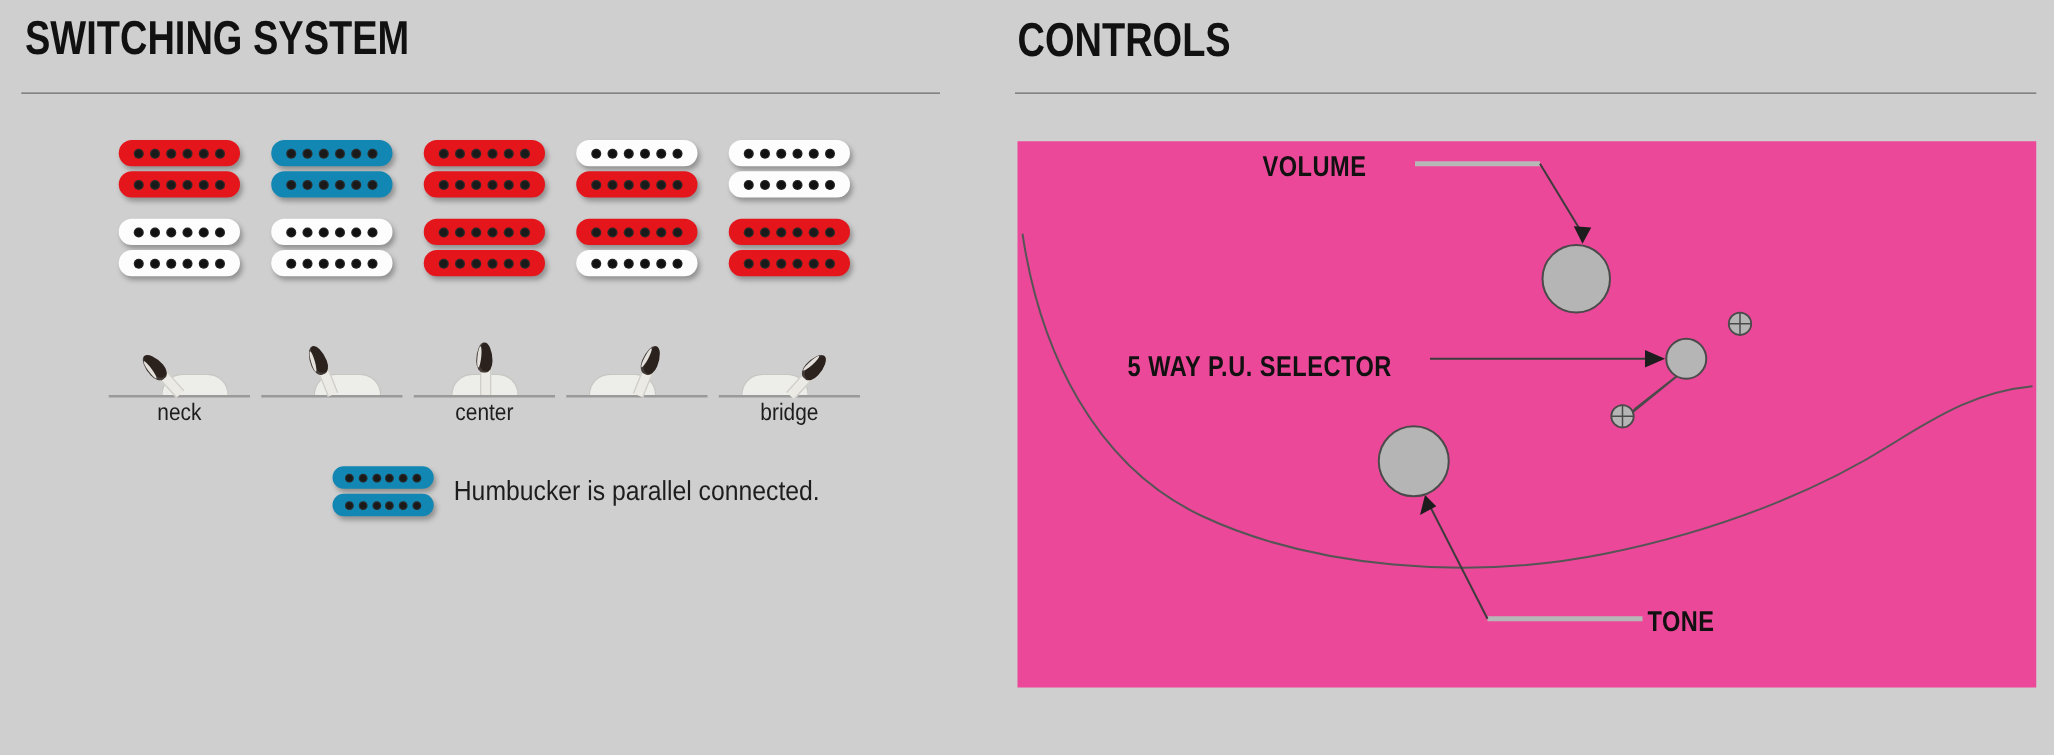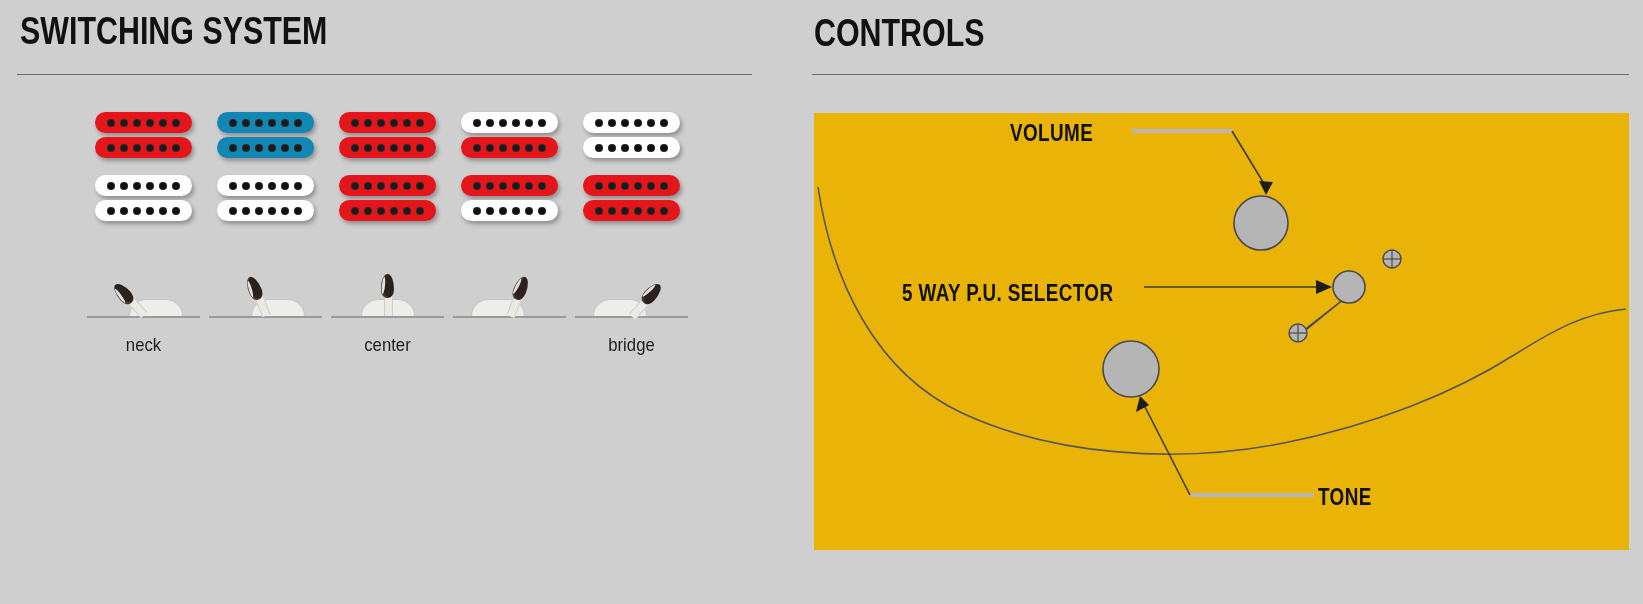--- a/index.html
+++ b/index.html
@@ -90,21 +90,21 @@
     background:#2b211d;
     border-radius:50% 50% 42% 42% / 62% 62% 38% 38%;
     box-shadow:inset 2px -1px 0 rgba(255,255,255,0.12);
   }
   .lever .tip::after{
     content:"";position:absolute;left:1px;top:3px;
     width:3px;height:17px;background:#f3f1ec;
     border-radius:50%;transform:rotate(6deg);opacity:.92;
   }
 
-  .pos-labels{position:absolute;left:95px;top:334px;display:flex;gap:25px;}
+  .pos-labels{position:absolute;left:95px;top:320px;display:flex;gap:25px;}
   .pos-label{
     width:97px;text-align:center;
     font-size:19px;color:#1d1d1d;
     transform:scaleX(0.88);
     font-family:"Liberation Sans", sans-serif;
   }
 
   
   #legend{position:absolute;left:266px;top:373px;display:flex;align-items:center;gap:16px;}
   #legend .humbucker{filter:drop-shadow(2px 3px 2px rgba(0,0,0,0.30));}
@@ -112,21 +112,21 @@
   #legend .pole{width:7px;height:7px;}
   .legend-text{
     font-size:22px;color:#1d1d1d;white-space:nowrap;
     transform:scaleX(0.90);transform-origin:left center;
     font-family:"Liberation Sans", sans-serif;
   }
 
   
   #control-board{
     position:absolute;left:14px;top:113px;
-    width:815px;height:437px;background:#eab308;
+    width:815px;height:437px;background:#ec4899;
   }
   #control-board svg{display:block;width:815px;height:437px;}
 
   .ctrl-label{
     position:absolute;
     font-family:"Liberation Sans", sans-serif;
     font-weight:bold;font-size:23px;color:#111;
     white-space:nowrap;
     transform:scaleX(0.82);
     letter-spacing:0.5px;
@@ -380,20 +380,41 @@
     </div>
 
   <div class="pos-labels">
       <div class="pos-label">neck</div>
       <div class="pos-label"></div>
       <div class="pos-label">center</div>
       <div class="pos-label"></div>
       <div class="pos-label">bridge</div>
     </div>
 
+  <div id="legend">
+    <div class="humbucker">
+        <div class="coil blue">
+          <div class="pole"></div>
+          <div class="pole"></div>
+          <div class="pole"></div>
+          <div class="pole"></div>
+          <div class="pole"></div>
+          <div class="pole"></div>
+        </div>
+        <div class="coil blue">
+          <div class="pole"></div>
+          <div class="pole"></div>
+          <div class="pole"></div>
+          <div class="pole"></div>
+          <div class="pole"></div>
+          <div class="pole"></div>
+        </div>
+      </div>
+    <div class="legend-text">Humbucker is parallel connected.</div>
+  </div>
 </div>
 
 <div class="panel" id="controls-panel">
 
   <div class="panel-title">CONTROLS</div>
   <div class="title-rule"></div>
 
   <div id="control-board">
     <svg viewBox="0 0 815 437" xmlns="http://www.w3.org/2000/svg">
 

